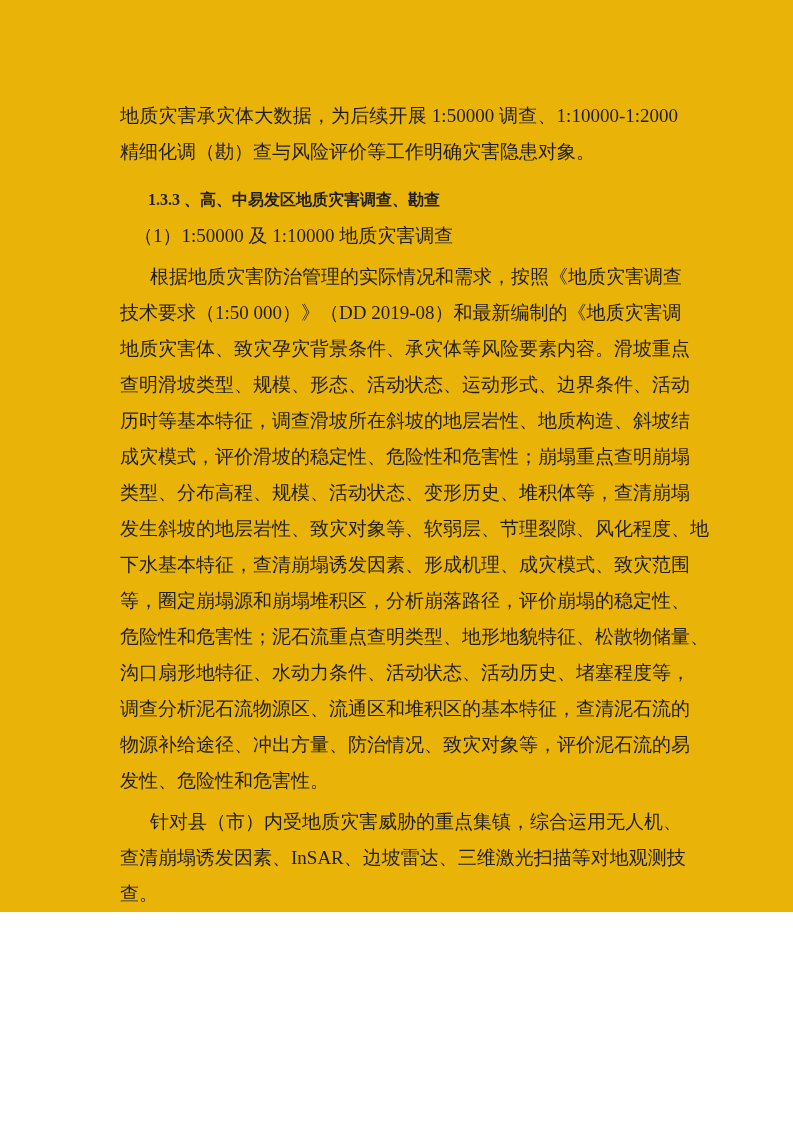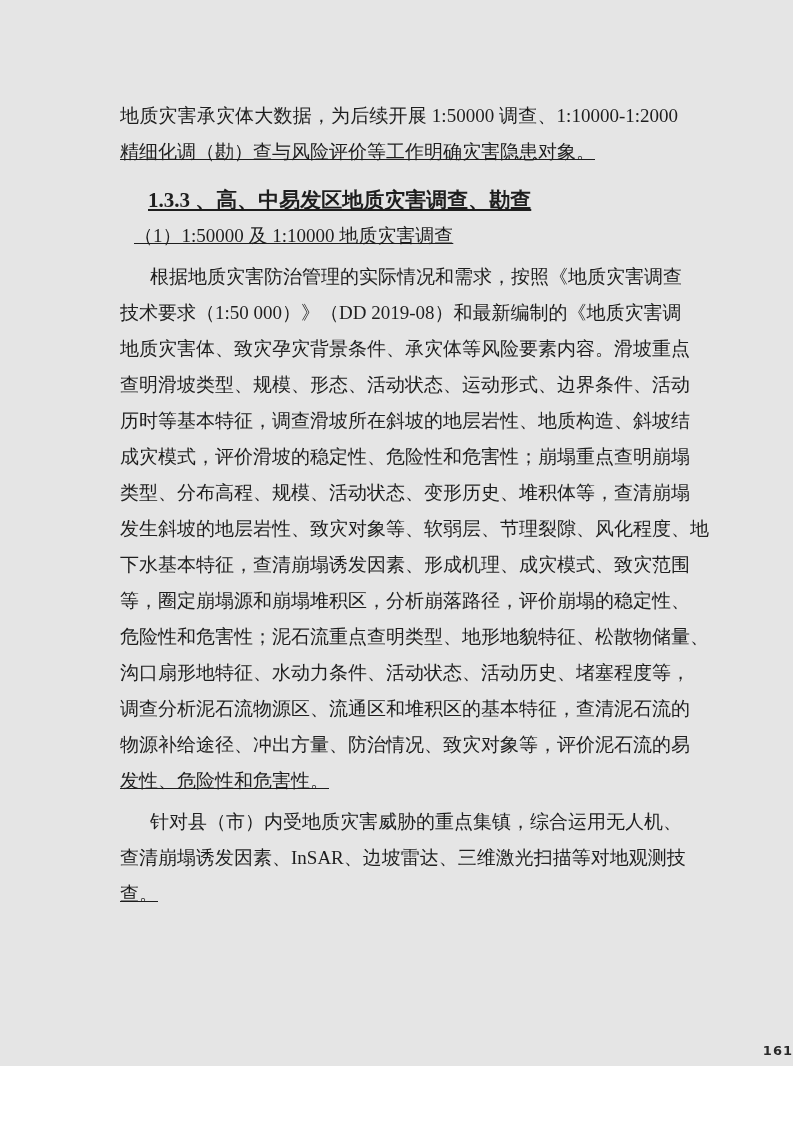--- a/index.html
+++ b/index.html
@@ -3,22 +3,22 @@
 <meta charset="utf-8">
 <style>
   html, body {
     margin: 0;
     padding: 0;
     background: #ffffff;
   }
   .page {
     position: relative;
     width: 793px;
-    height: 1066px;
-    background: #e5e5e5;
+    height: 912px;
+    background: #eab308;
     font-family: "Liberation Serif", "DejaVu Serif", serif;
     color: #1e1e1e;
     overflow: hidden;
   }
   .content {
     position: absolute;
     left: 120px;
     top: 98px;
     width: 558px;
   }
@@ -28,27 +28,26 @@
     line-height: 36px;
     text-align: justify;
     text-align-last: justify;
     text-justify: inter-character;
     white-space: nowrap;
     overflow: visible;
   }
   .line.final {
     text-align: left;
     text-align-last: left;
-    text-decoration: underline;
   }
   .line.indent { padding-left: 30px; }
   .heading { margin-top: 12px; }
   .heading .line {
     font-weight: bold;
-    font-size: 21px;
+    font-size: 16px;
     padding-left: 28px;
     text-align: center;
     text-align-last: left;
   }
   .subheading .line {
     padding-left: 14px;
     text-align: left;
     text-align-last: left;
   }
   .paragraph + .paragraph,

